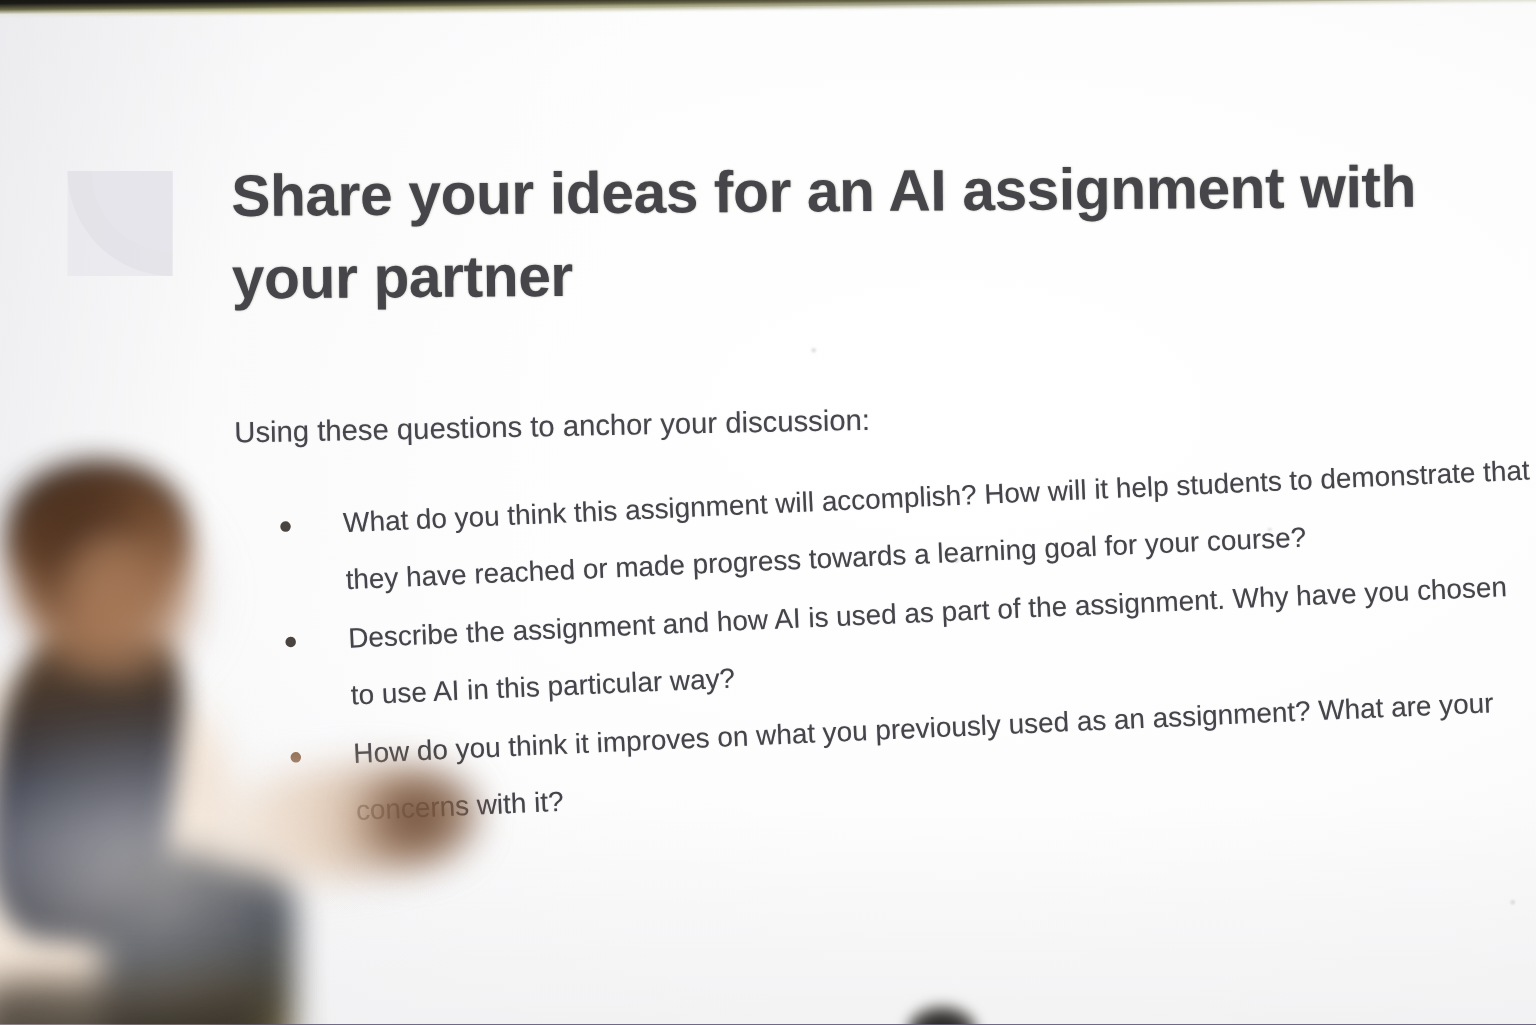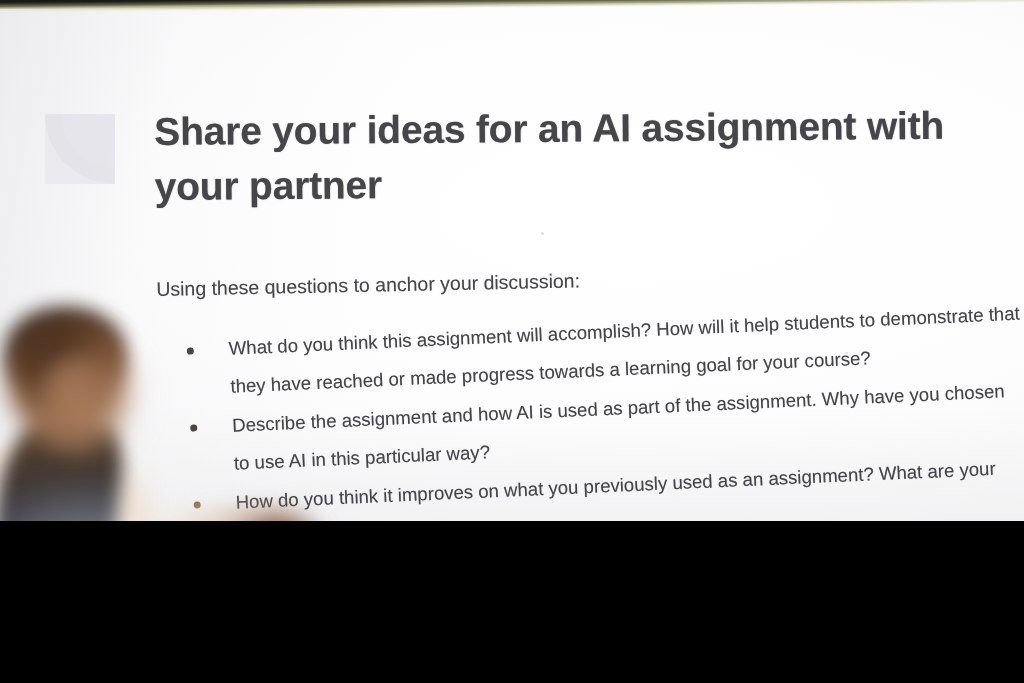--- a/index.html
+++ b/index.html
@@ -1,21 +1,21 @@
 <!DOCTYPE html>
 <html><head>
 <meta charset="utf-8">
 <title>Projected Slide Photo</title>
 <style>
   * { margin:0; padding:0; box-sizing:border-box; }
   html,body{ background:#000; }
 
   .frame{
     position:relative;
-    width:1024px; height:521px;
+    width:1024px; height:683px;
     overflow:hidden;
     font-family:"Liberation Sans", sans-serif;
     background:#c4b5fd;
   }
 
   
   .screen{
     position:absolute; inset:0;
     background:
       radial-gradient(120% 95% at 62% 40%, #ffffff 0%, #fdfdfd 42%, #f5f5f6 74%, #ececed 100%);

